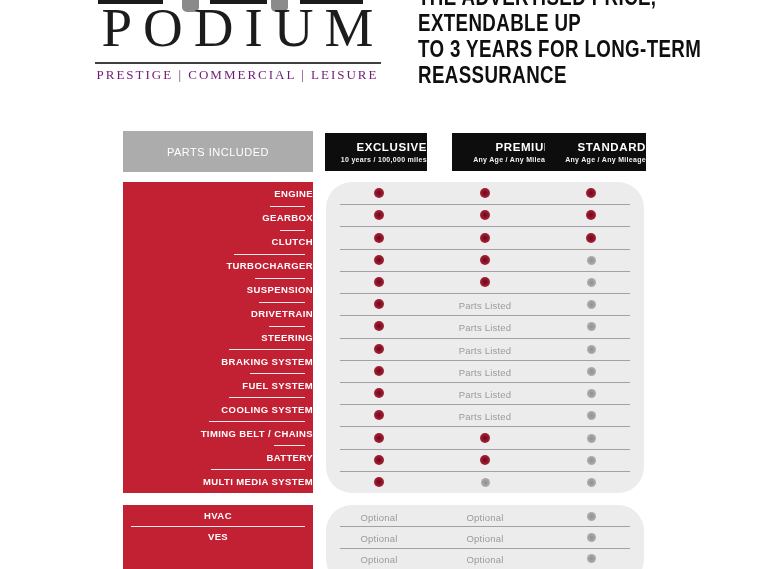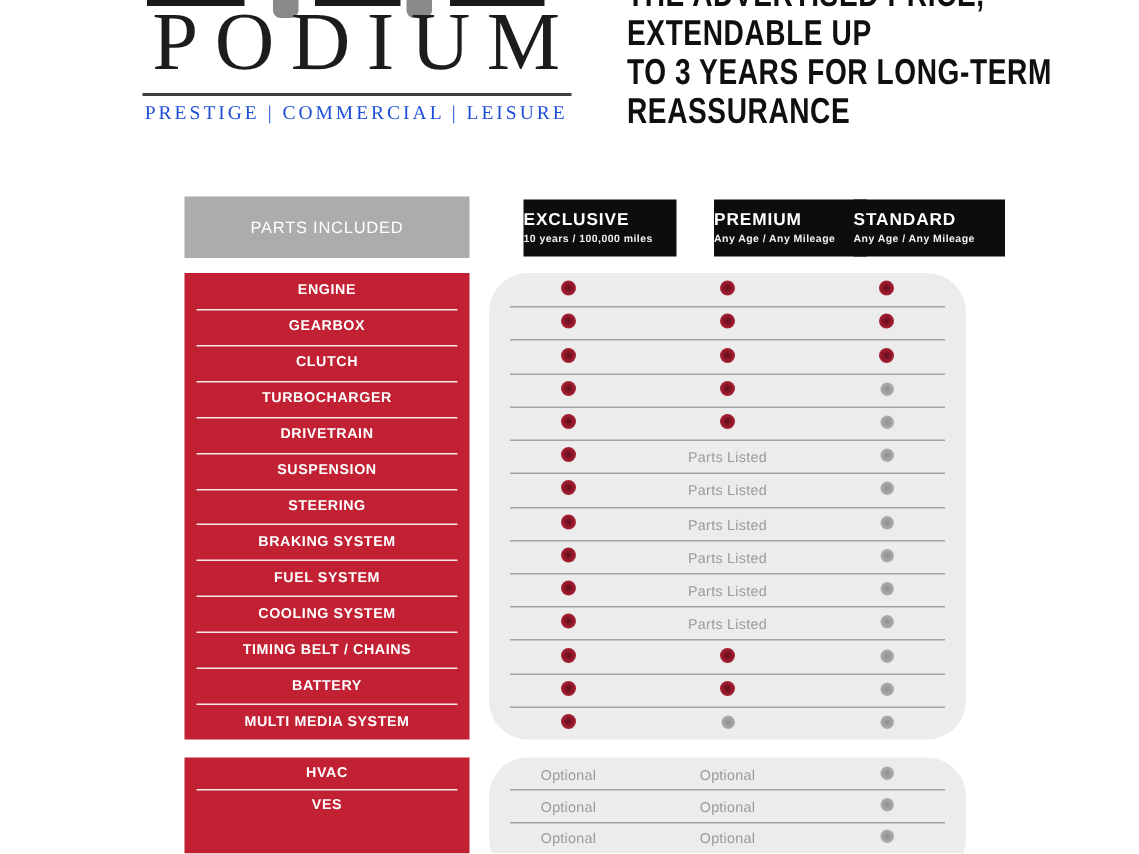--- a/index.html
+++ b/index.html
@@ -11,54 +11,54 @@
   .logo-remnant{position:absolute;background:#1b1b1b;}
   .logo-foot{position:absolute;background:#8a8a8a;border-radius:0 0 5px 5px;}
   .logo-wordmark{
     position:absolute;left:85px;top:-2px;width:305px;height:60px;line-height:60px;
     text-align:center;font-family:"Liberation Serif",serif;font-size:55px;
     letter-spacing:11px;color:#1c1c1c;white-space:nowrap;text-indent:11px;
   }
   .logo-divider{position:absolute;left:95px;top:62px;width:286px;height:2px;background:#3f3f3f;}
   .logo-tagline{
     position:absolute;left:85px;top:68px;width:305px;text-align:center;
-    font-family:"Liberation Serif",serif;font-size:13px;letter-spacing:2px;color:#1d4ed8;
+    font-family:"Liberation Serif",serif;font-size:13px;letter-spacing:2px;color:#701a75;
     line-height:14px;white-space:nowrap;
   }
   
   .headline{
     position:absolute;left:418px;top:-16px;width:440px;
     transform:scaleX(0.78);transform-origin:left top;
     font-weight:bold;color:#0f0f0f;font-size:24px;line-height:26px;letter-spacing:.5px;
   }
   
   .parts-header{
     position:absolute;left:123px;top:131px;width:190px;height:41px;background:#acacac;
     display:flex;align-items:center;justify-content:center;color:#fff;font-weight:normal;
     font-size:11px;letter-spacing:.5px;
   }
   .plan-box{
     position:absolute;top:133px;height:38px;background:#0d0d0d;color:#fff;
-    display:flex;flex-direction:column;align-items:flex-start;justify-content:center;margin-left:24px;
+    display:flex;flex-direction:column;align-items:flex-end;justify-content:center;
   }
   .plan-box .plan-title{font-size:11.5px;font-weight:bold;letter-spacing:.6px;}
   .plan-box .plan-subtitle{font-size:7px;font-weight:bold;letter-spacing:.3px;margin-top:3px;color:#f2f2f2;}
   .plan-exclusive{left:325px;width:102px;}
   .plan-premium{left:452px;width:102px;}
   .plan-standard{left:545px;width:101px;}
   
   .red-block{
     position:absolute;left:123px;width:190px;background:#c22033;
     display:flex;flex-direction:column;
   }
   .panel-block{
     position:absolute;left:326px;width:318px;background:#ececec;
     display:flex;flex-direction:column;border-radius:26px;
   }
-  .red-block.b1{top:182px;height:311px;}
+  .red-block.b1{top:182px;height:311px;align-items:flex-end;}
   .panel-block.b1{top:182px;height:311px;}
   .red-block.b2{top:505px;height:80px;}
   .panel-block.b2{top:505px;height:80px;}
   .b1 .row{flex:1 1 0;}
   .b2 .row{flex:0 0 21.3px;}
   .row{position:relative;display:flex;align-items:center;justify-content:center;}
   .red-block .row + .row::before{
     content:"";position:absolute;top:0;left:8px;right:8px;height:1px;background:rgba(255,255,255,.9);
   }
   .panel-block .row + .row::before{
@@ -114,26 +114,26 @@
       <div class="row">
         <span class="part-label">GEARBOX</span>
       </div>
       <div class="row">
         <span class="part-label">CLUTCH</span>
       </div>
       <div class="row">
         <span class="part-label">TURBOCHARGER</span>
       </div>
       <div class="row">
+        <span class="part-label">SUSPENSION</span>
+      </div>
+      <div class="row">
         <span class="part-label">DRIVETRAIN</span>
       </div>
       <div class="row">
-        <span class="part-label">SUSPENSION</span>
-      </div>
-      <div class="row">
         <span class="part-label">STEERING</span>
       </div>
       <div class="row">
         <span class="part-label">BRAKING SYSTEM</span>
       </div>
       <div class="row">
         <span class="part-label">FUEL SYSTEM</span>
       </div>
       <div class="row">
         <span class="part-label">COOLING SYSTEM</span>

